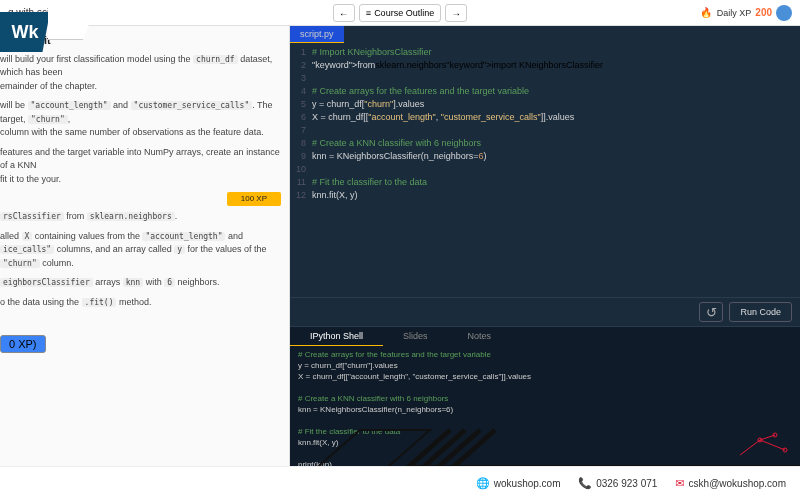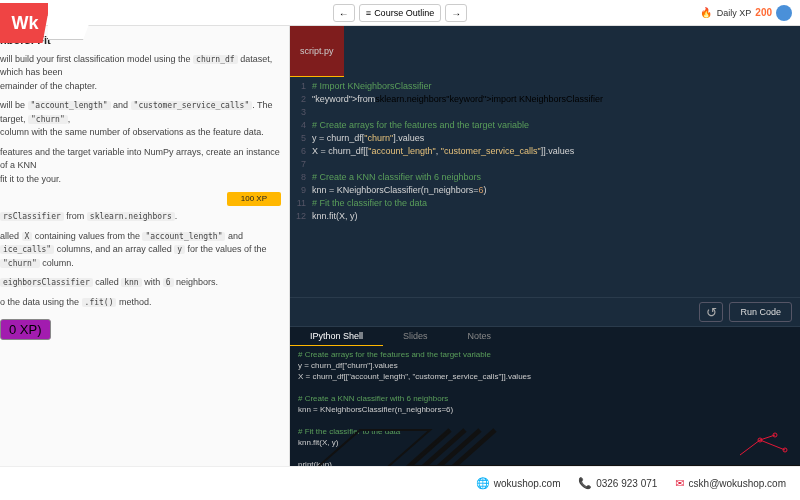--- a/index.html
+++ b/index.html
@@ -12,44 +12,44 @@
 .topbar-right{flex:1;text-align:right;display:flex;justify-content:flex-end;align-items:center;gap:4px}
 .xp-badge{color:#333;font-size:9px}
 .xp-num{color:#ff6b35;font-weight:600}
 .avatar{width:16px;height:16px;background:#4a90d9;border-radius:50%}
 .main{display:flex;height:440px}
 .left-panel{width:290px;background:#fafafa;border-right:1px solid #e0e0e0;padding:6px 8px 6px 0;font-size:9px;color:#444;line-height:1.5;overflow:hidden}
 .left-panel h3{font-size:11px;margin-bottom:4px;color:#222}
 .left-panel p{margin-bottom:6px}
 .code-inline{background:#eee;padding:0 3px;border-radius:2px;font-family:monospace;font-size:8px}
 .xp-tag{background:#ffb700;color:#222;font-size:8px;padding:1px 14px;border-radius:2px;float:right}
-.hint-btn{border:1px solid #888;background:#a21caf;border-radius:3px;padding:2px 8px;font-size:13px;margin-top:4px}
+.hint-btn{border:1px solid #888;background:#3b82f6;border-radius:3px;padding:2px 8px;font-size:11px;margin-top:20px}
 .right-panel{flex:1;display:flex;flex-direction:column;background:#1a2b3c}
-.editor-tab{background:#7f1d1d;color:#ccc;font-size:9px;padding:20px 10px;width:fit-content;border-bottom:1px solid #ffb700}
+.editor-tab{background:#1d4ed8;color:#ccc;font-size:9px;padding:3px 10px;width:fit-content;border-bottom:1px solid #ffb700}
 .editor{flex:1;background:#1a2b3c;font-family:'Courier New',monospace;font-size:9px;padding:4px 0;overflow:hidden}
 .line{display:flex;min-height:13px}
 .lineno{width:22px;text-align:right;color:#556;padding-right:6px;user-select:none}
 .code{color:#d4d4d4;white-space:pre}
 .comment{color:#5a9e5a}
 .string{color:#e5c07b}
 .num{color:#d19a66}
 .editor-controls{display:flex;justify-content:flex-end;gap:6px;padding:4px 8px;background:#1a2b3c;border-top:1px solid #2a3b4c}
 .reset-btn{border:1px solid #556;background:transparent;color:#aaa;border-radius:3px;width:24px;height:20px;display:flex;align-items:center;justify-content:center}
 .run-btn{border:1px solid #556;background:transparent;color:#ddd;border-radius:3px;padding:0 10px;height:20px;font-size:9px}
 .shell-tabs{display:flex;background:#0f1b28;border-top:1px solid #2a3b4c}
 .shell-tab{color:#888;font-size:9px;padding:4px 20px;cursor:pointer}
 .shell-tab.active{color:#fff;border-bottom:1px solid #ffb700}
 .shell{background:#0f1b28;font-family:'Courier New',monospace;font-size:8px;padding:4px 8px;height:120px;overflow:hidden}
 .shell .comment{color:#5a9e5a}
 .shell-line{color:#ccc;min-height:11px;white-space:pre}
 .bottom-strip{height:34px;background:#fff;display:flex;align-items:center;justify-content:flex-end;gap:18px;padding:0 14px;font-size:10px;border-top:1px solid #eee;position:absolute;bottom:0;width:800px}
 .contact{display:flex;align-items:center;gap:4px;color:#333}
 .contact-icon{color:#e31837;font-size:11px}
 .diag{position:absolute;bottom:0;left:0;width:800px;height:120px;pointer-events:none}
-.logo{position:absolute;top:3px;left:0;width:50px;height:40px;background:#ef4444;display:flex;align-items:center;justify-content:center;color:#fff;font-weight:900;font-size:18px;clip-path:polygon(0 0,100% 0,85% 100%,0 100%)}
+.logo{position:absolute;top:12px;left:0;width:50px;height:40px;background:#0c4a6e;display:flex;align-items:center;justify-content:center;color:#fff;font-weight:900;font-size:18px;clip-path:polygon(0 0,100% 0,85% 100%,0 100%)}
 .logo-ext{position:absolute;top:0;left:48px;height:40px;width:50px;background:#fff;border-bottom:1px solid #ccc;clip-path:polygon(0 0,100% 0,70% 100%,0 100%)}
 </style>
 </head>
 <body>
 
 <div class="logo">Wk</div>
 <div class="logo-ext"></div>
 
 <div class="topbar">
   <div class="topbar-left">g with scikit-learn</div>
@@ -74,21 +74,21 @@
     <h3>hbors: Fit</h3>
     <p><span>will build your first classification model using the </span><span class="code-inline">churn_df</span><span> dataset, which has been</span><br><span>emainder of the chapter.</span></p>
     <p><span> will be </span><span class="code-inline">"account_length"</span><span> and </span><span class="code-inline">"customer_service_calls"</span><span>. The target, </span><span class="code-inline">"churn"</span><span>,</span><br><span> column with the same number of observations as the feature data.</span></p>
     <p><span>features and the target variable into NumPy arrays, create an instance of a KNN</span><br><span>fit it to the your.</span></p>
     <div>
         <span class="xp-tag">100 XP</span>
       </div>
     <div style="clear:both;height:4px"></div>
     <p><span class="code-inline">rsClassifier</span><span> from </span><span class="code-inline">sklearn.neighbors</span><span>.</span></p>
     <p><span>alled </span><span class="code-inline">X</span><span> containing values from the </span><span class="code-inline">"account_length"</span><span> and</span><br><span class="code-inline">ice_calls"</span><span> columns, and an array called </span><span class="code-inline">y</span><span> for the values of the </span><span class="code-inline">"churn"</span><span> column.</span></p>
-    <p><span class="code-inline">eighborsClassifier</span><span> called </span><span class="code-inline">knn</span><span> with </span><span class="code-inline">6</span><span> neighbors.</span></p>
+    <p><span class="code-inline">eighborsClassifier</span><span> arrays </span><span class="code-inline">knn</span><span> with </span><span class="code-inline">6</span><span> neighbors.</span></p>
     <p><span>o the data using the </span><span class="code-inline">.fit()</span><span> method.</span></p>
     <button class="hint-btn">0 XP)</button>
   </div>
 
   <div class="right-panel">
     <div class="editor-tab">script.py</div>
     <div class="editor" id="editor-lines">
         <div class="line">
           <span class="lineno">1</span>
           <span class="code comment"># Import KNeighborsClassifier</span>
@@ -114,20 +114,24 @@
           <span class="lineno">7</span>
           <span class="code "></span>
         </div>
         <div class="line">
           <span class="lineno">8</span>
           <span class="code comment"># Create a KNN classifier with 6 neighbors</span>
         </div>
         <div class="line">
           <span class="lineno">9</span>
           <span class="code ">knn = KNeighborsClassifier(n_neighbors=<span class="num">6</span>)</span>
+        </div>
+        <div class="line">
+          <span class="lineno">10</span>
+          <span class="code "></span>
         </div>
         <div class="line">
           <span class="lineno">11</span>
           <span class="code comment"># Fit the classifier to the data</span>
         </div>
         <div class="line">
           <span class="lineno">12</span>
           <span class="code ">knn.fit(X, y)</span>
         </div>
       </div>

